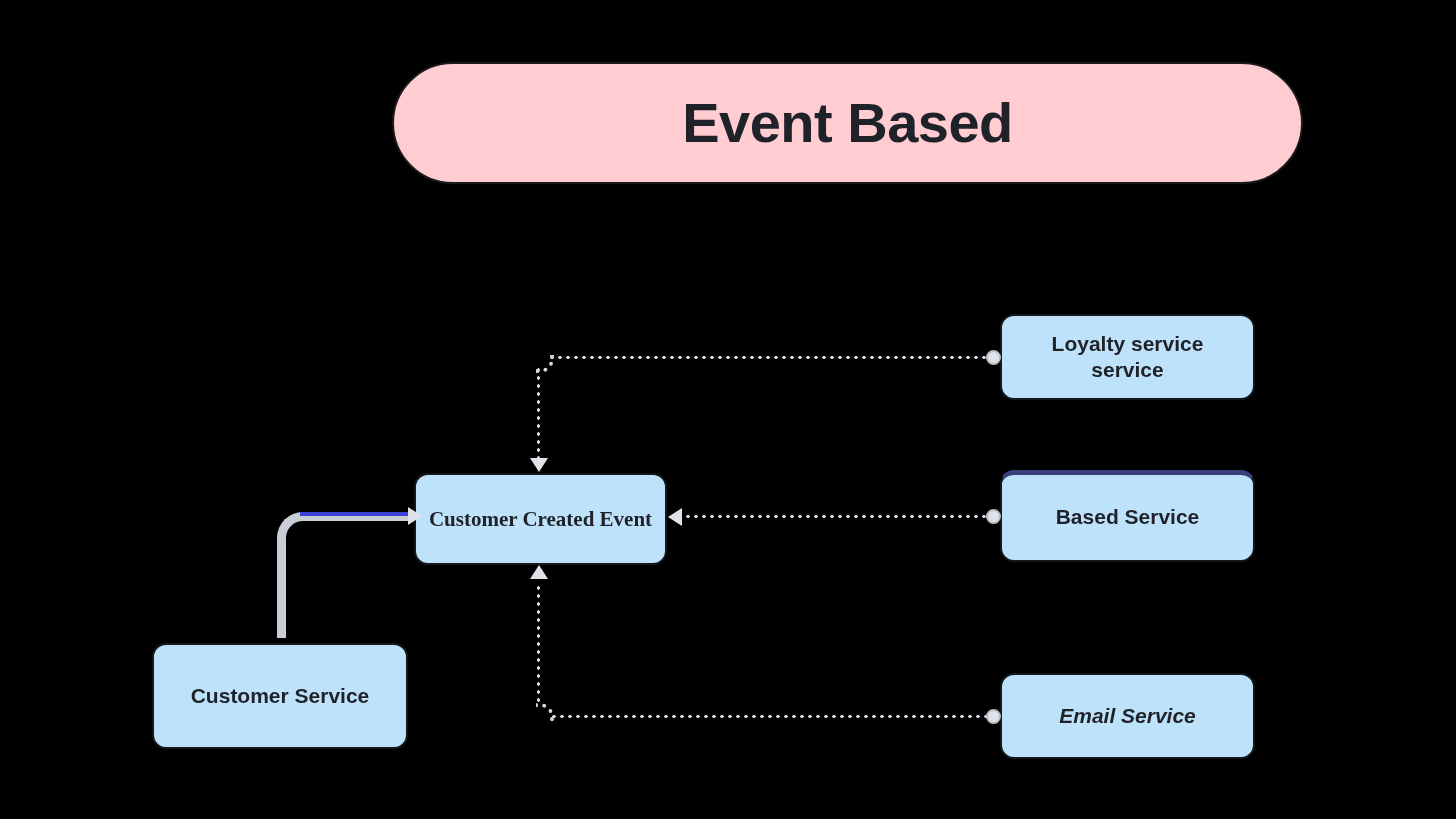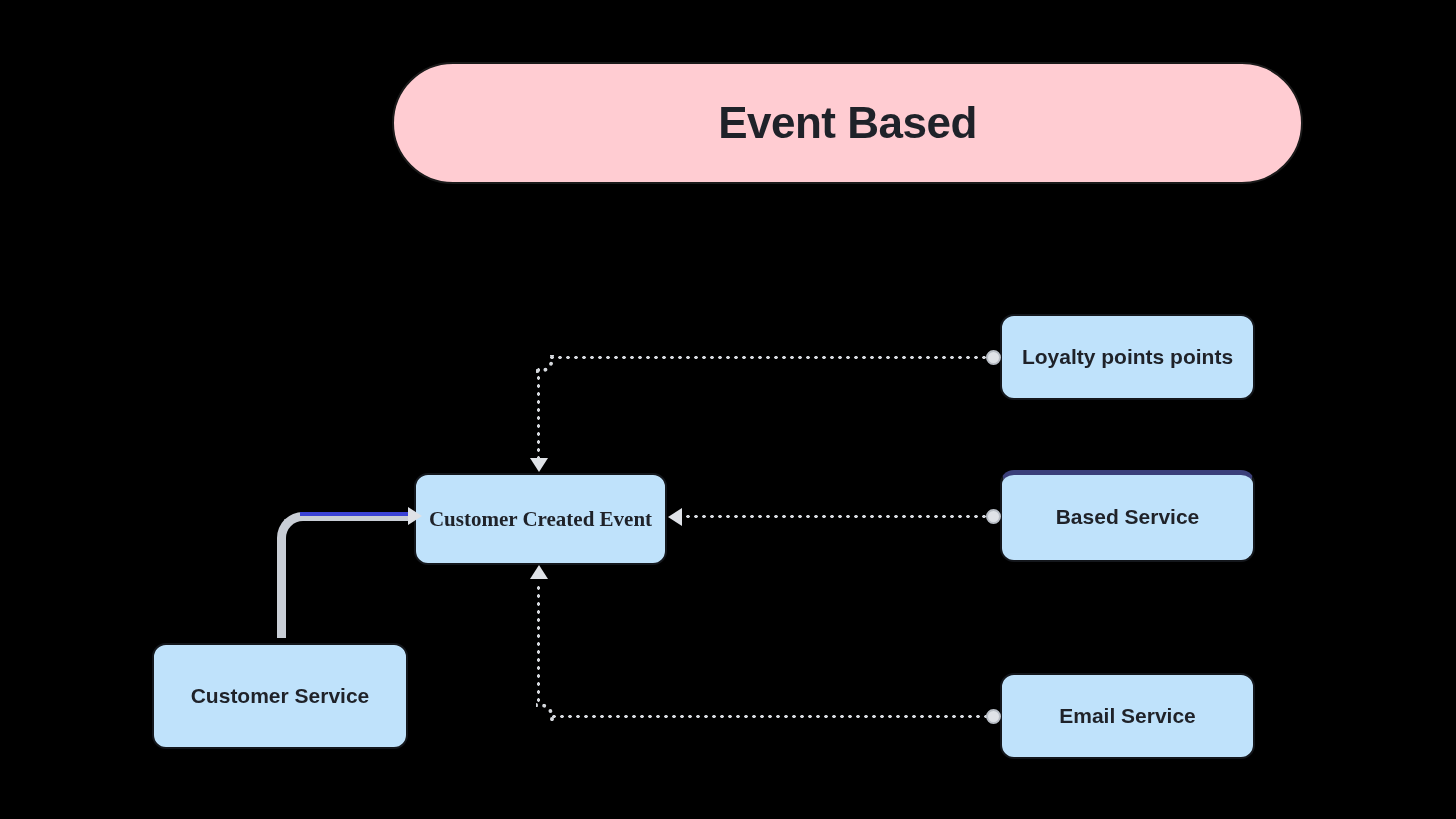--- a/index.html
+++ b/index.html
@@ -26,21 +26,21 @@
     background: #FFCCD2;
     border: 2px solid #1a1a1a;
     border-radius: 61px;
     box-sizing: border-box;
     display: flex;
     align-items: center;
     justify-content: center;
     box-shadow: 3px 4px 0 rgba(0,0,0,0.85);
   }
   .title-text {
-    font-size: 44px;
+    font-size: 56px;
     font-weight: bold;
     color: #1f2229;
     letter-spacing: -0.5px;
     line-height: 1;
   }
 
   
   .node {
     position: absolute;
     background: #BFE2FB;
@@ -61,21 +61,21 @@
     line-height: 1.25;
     padding: 0 12px;
   }
   .node.accent-top {
     border-top: 5px solid #3b3f7a;
   }
 
   #node-event   { left: 414px; top: 473px; width: 253px; height: 92px; font-family: Liberation Serif, serif; }
   #node-loyalty { left: 1000px; top: 314px; width: 255px; height: 86px; }
   #node-post    { left: 1000px; top: 470px; width: 255px; height: 92px; }
-  #node-email   { left: 1000px; top: 673px; width: 255px; height: 86px; }
+  #node-email   { left: 1000px; top: 673px; width: 255px; height: 86px; font-style: italic; }
   #node-customer{ left: 152px; top: 643px; width: 256px; height: 106px; }
 
   
   .dot-h {
     position: absolute;
     height: 5px;
     background-image: radial-gradient(circle, #d4d7dc 1.6px, rgba(0,0,0,0) 1.9px);
     background-size: 8px 5px;
     background-repeat: repeat-x;
     background-position: 0 center;
@@ -190,21 +190,21 @@
 
   <div class="node" id="node-customer">
     <span class="node-label">Customer Service</span>
   </div>
 
   <div class="node" id="node-event">
     <span class="node-label">Customer Created Event</span>
   </div>
 
   <div class="node" id="node-loyalty">
-    <span class="node-label">Loyalty points points</span>
+    <span class="node-label">Loyalty service service</span>
   </div>
 
   <div class="node accent-top" id="node-post">
     <span class="node-label">Based Service</span>
   </div>
 
   <div class="node" id="node-email">
     <span class="node-label">Email Service</span>
   </div>
 

